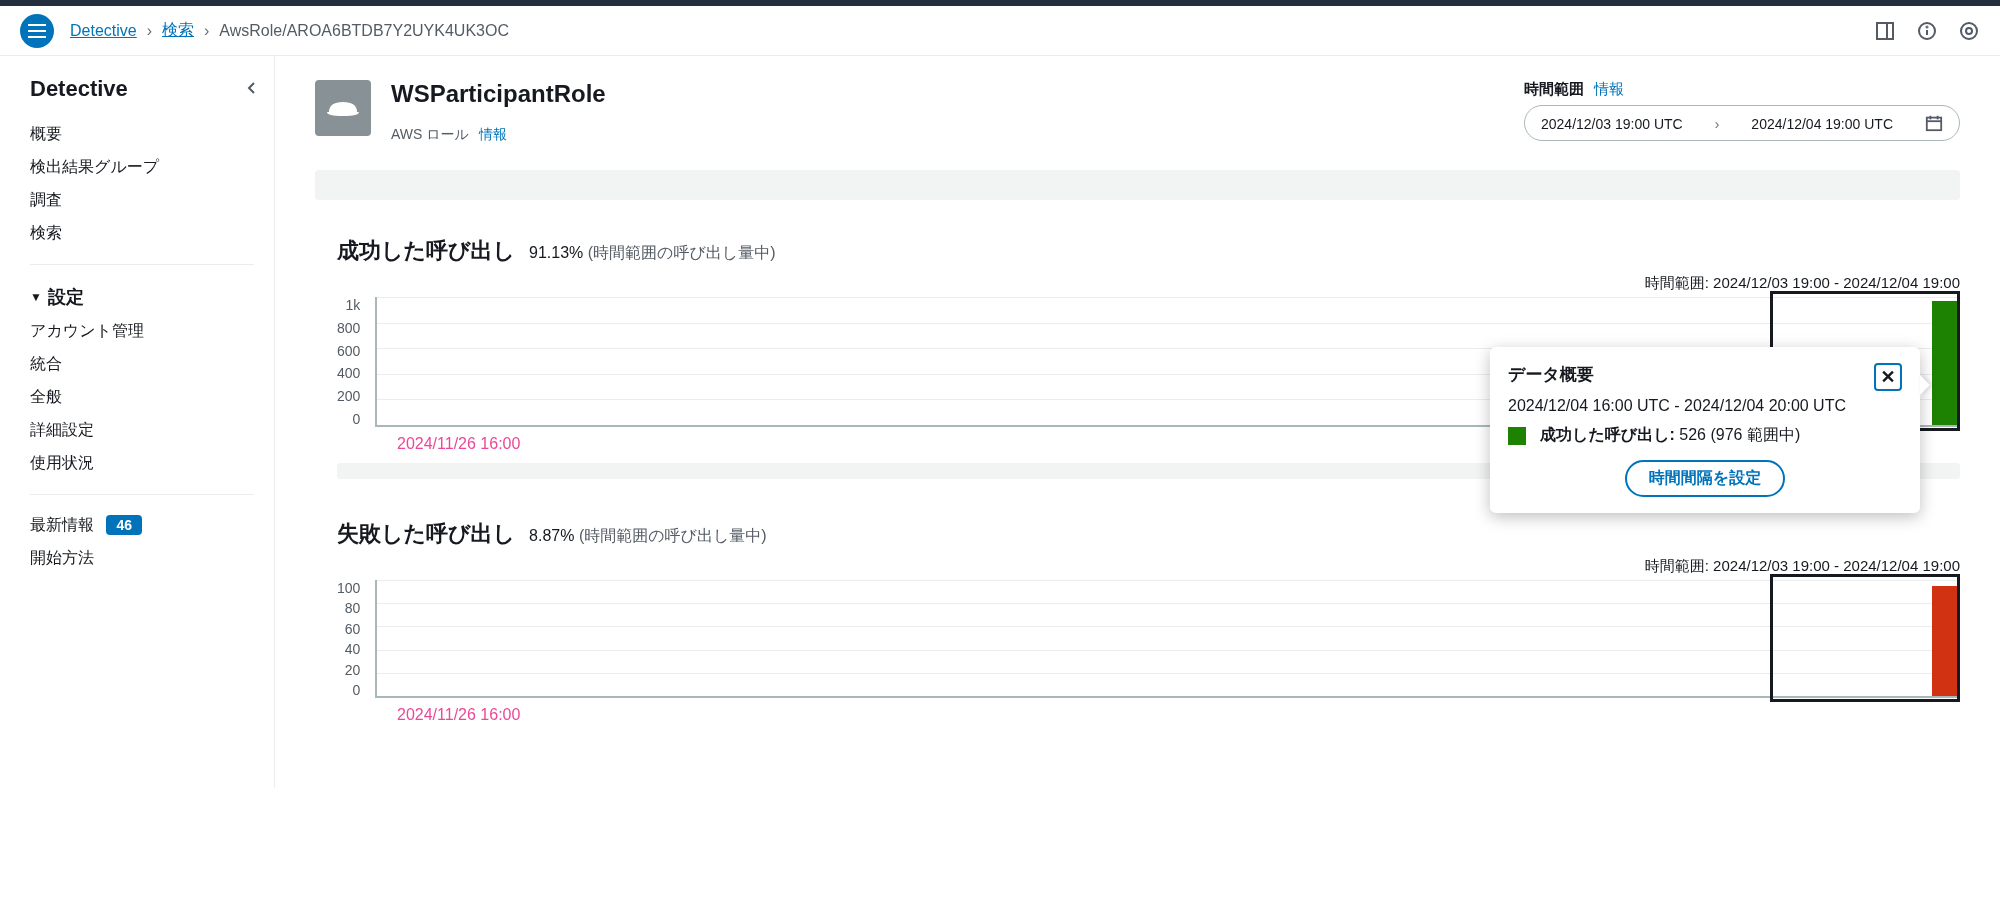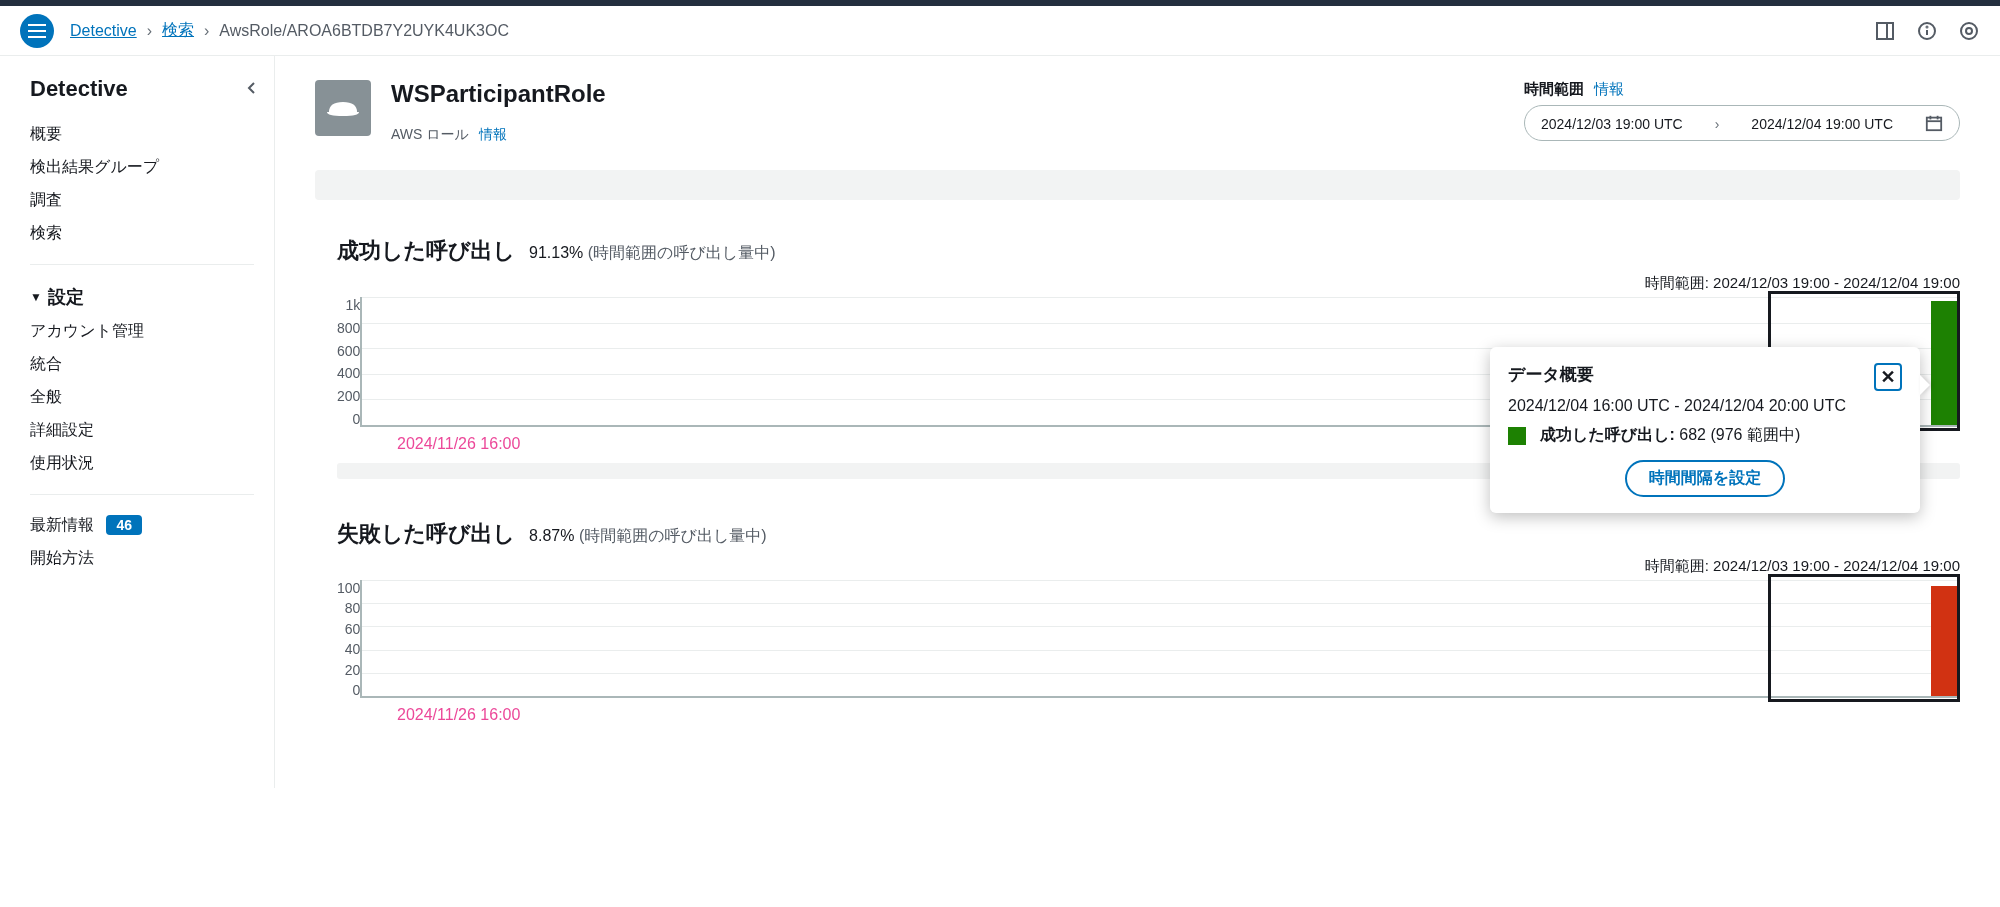--- a/index.html
+++ b/index.html
@@ -47,21 +47,21 @@
 
 .chart-section { margin-bottom: 40px; position: relative; margin-left: 22px; }
 .chart-title-row { display: flex; align-items: baseline; gap: 14px; margin-bottom: 8px; }
 .chart-title { font-size: 22px; font-weight: 700; }
 .chart-pct { font-size: 16px; color: #16191f; }
 .chart-pct .muted { color: #545b64; }
 .chart-timerange { text-align: right; font-size: 15px; color: #16191f; margin-bottom: 4px; }
 
 .chart-area { position: relative; }
 .chart-body { display: flex; }
-.y-axis { display: flex; flex-direction: column; justify-content: space-between; align-items: flex-end; padding-right: 0; font-size: 14px; color: #545b64; }
+.y-axis { display: flex; flex-direction: column; justify-content: space-between; align-items: flex-end; padding-right: 15px; font-size: 14px; color: #545b64; }
 .plot { flex: 1; position: relative; border-left: 2px solid #aab7b8; border-bottom: 2px solid #aab7b8; }
 .gridline { position: absolute; left: 0; right: 0; border-top: 1px solid #eaeded; }
 .scope-box { position: absolute; border: 3px solid #16191f; top: -6px; bottom: -6px; }
 .bar { position: absolute; bottom: 0; }
 .bar.green { background: #1d8102; }
 .bar.red { background: #d13212; }
 .x-axis-label { font-size: 16px; color: #ec4899; margin-top: 8px; padding-left: 60px; }
 .chart-footer-bar { background: #f2f3f3; height: 16px; border-radius: 3px; margin-top: 10px; }
 
 .tooltip { position: absolute; background: #fff; border-radius: 6px; box-shadow: 0 4px 16px rgba(0,0,0,0.25); padding: 16px 18px; width: 430px; z-index: 10; }
@@ -227,21 +227,21 @@
             <div class="tooltip-title">データ概要</div>
             <div class="tooltip-close">
               <span>✕</span>
             </div>
           </div>
           <div class="tooltip-time">2024/12/04 16:00 UTC - 2024/12/04 20:00 UTC</div>
           <div class="tooltip-legend">
             <div class="legend-swatch green"></div>
             <div>
               <span class="bold">成功した呼び出し:</span>
-              <span>682 (976 範囲中)</span>
+              <span>526 (976 範囲中)</span>
             </div>
           </div>
           <div class="tooltip-btn-row">
             <button class="tooltip-btn">時間間隔を設定</button>
           </div>
         </div>
       </div>
     </section>
 
     <section class="chart-section">

